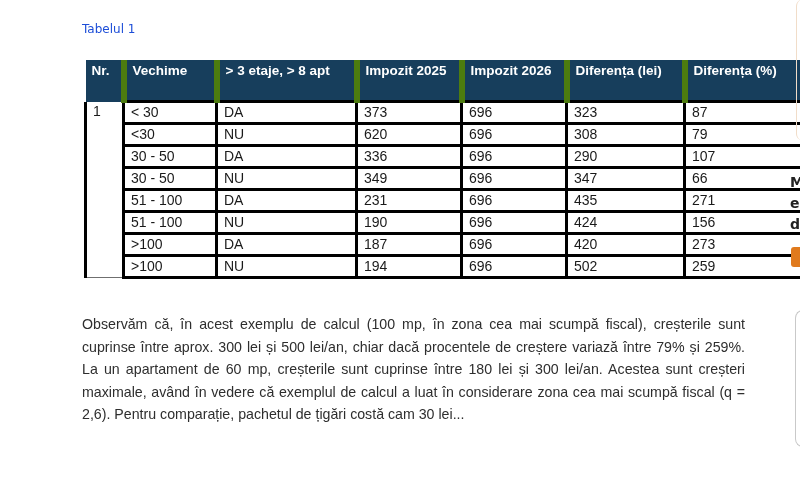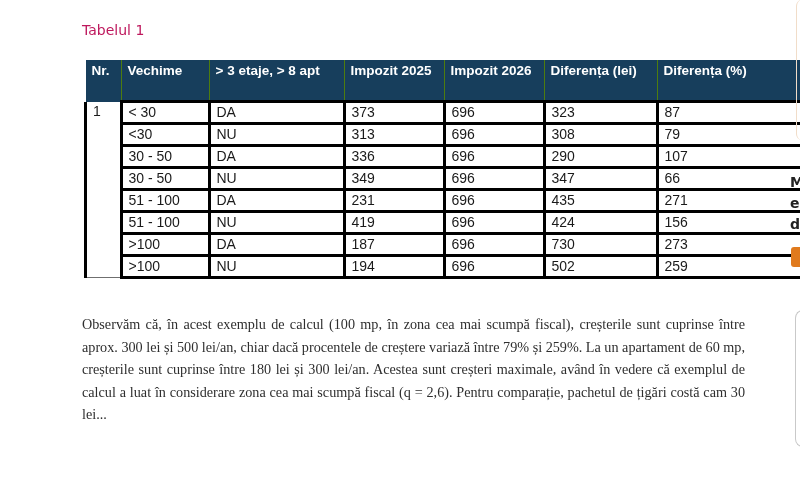--- a/index.html
+++ b/index.html
@@ -2,49 +2,49 @@
 <html><head>
 <meta charset="utf-8">
 <style>
   html, body { margin: 0; padding: 0; }
   body {
     width: 800px; height: 477px; overflow: hidden; position: relative;
     background: #ffffff; color: #2b2b2b;
     font-family: "DejaVu Sans", sans-serif;
   }
   .caption {
-    position: absolute; left: 82px; top: 22px; font-size: 14px; color: #be185d;
+    position: absolute; left: 82px; top: 22px; font-size: 12px; color: #1d4ed8;
     font-family: "DejaVu Sans", sans-serif;
   }
   table.data {
     position: absolute; left: 84px; top: 60px; width: 734px;
     border-collapse: collapse;
     font-family: "Liberation Sans", sans-serif; font-size: 14px; color: #1a1a1a;
   }
   table.data th {
     background: #173e5c; color: #ffffff; font-weight: bold; text-align: left;
     vertical-align: top; padding: 2px 6px 2px 6px; line-height: 18px;
-    border-left: 1px solid #4d7c0f; height: 36px; font-size: 13.5px;
+    border-left: 6px solid #4d7c0f; height: 36px; font-size: 13.5px;
   }
   table.data th:first-child { border-left: none; }
   table.data td {
     border: 3px solid #000000; padding: 0 6px; height: 19px; line-height: 19px;
   }
   table.data td.nr { border-bottom: 1px solid #6f6f6f; vertical-align: top; }
   table.data tr.first td.nr { border-top: none; }
   .c-nr { width: 23px; }
   .c-v { width: 75px; }
   .c-e { width: 122px; margin-left: 36px; }
   .c-i25 { width: 87px; }
   .c-i26 { width: 87px; }
   .c-dl { width: 100px; }
   .justify { text-align: justify; text-align-last: left; }
   .paragraph {
     position: absolute; left: 82px; top: 313px; width: 663px;
-    font-family: Liberation Serif, serif; font-size: 14.2px; line-height: 22.6px;
+    font-family: Liberation Sans, sans-serif; font-size: 14.2px; line-height: 22.6px;
     color: #2e2e2e; text-align: justify; margin: 0;
   }
   .sidebar-card-top {
     position: absolute; left: 796px; top: 0; width: 10px; height: 140px;
     border-left: 1px solid #f1ddc9; border-radius: 6px 0 0 6px;
   }
   .sidebar-text {
     position: absolute; left: 790px; top: 172px; font-weight: bold; font-size: 14px;
     line-height: 21px; color: #222; white-space: pre;
   }
@@ -80,21 +80,21 @@
       <td>&lt; 30</td>
       <td>DA</td>
       <td>373</td>
       <td>696</td>
       <td>323</td>
       <td>87</td>
     </tr>
     <tr>
       <td>&lt;30</td>
       <td>NU</td>
-      <td>313</td>
+      <td>620</td>
       <td>696</td>
       <td>308</td>
       <td>79</td>
     </tr>
     <tr>
       <td>30 - 50</td>
       <td>DA</td>
       <td>336</td>
       <td>696</td>
       <td>290</td>
@@ -112,31 +112,31 @@
       <td>51 - 100</td>
       <td>DA</td>
       <td>231</td>
       <td>696</td>
       <td>435</td>
       <td>271</td>
     </tr>
     <tr>
       <td>51 - 100</td>
       <td>NU</td>
-      <td>419</td>
+      <td>190</td>
       <td>696</td>
       <td>424</td>
       <td>156</td>
     </tr>
     <tr>
       <td>&gt;100</td>
       <td>DA</td>
       <td>187</td>
       <td>696</td>
-      <td>730</td>
+      <td>420</td>
       <td>273</td>
     </tr>
     <tr>
       <td>&gt;100</td>
       <td>NU</td>
       <td>194</td>
       <td>696</td>
       <td>502</td>
       <td>259</td>
     </tr>

